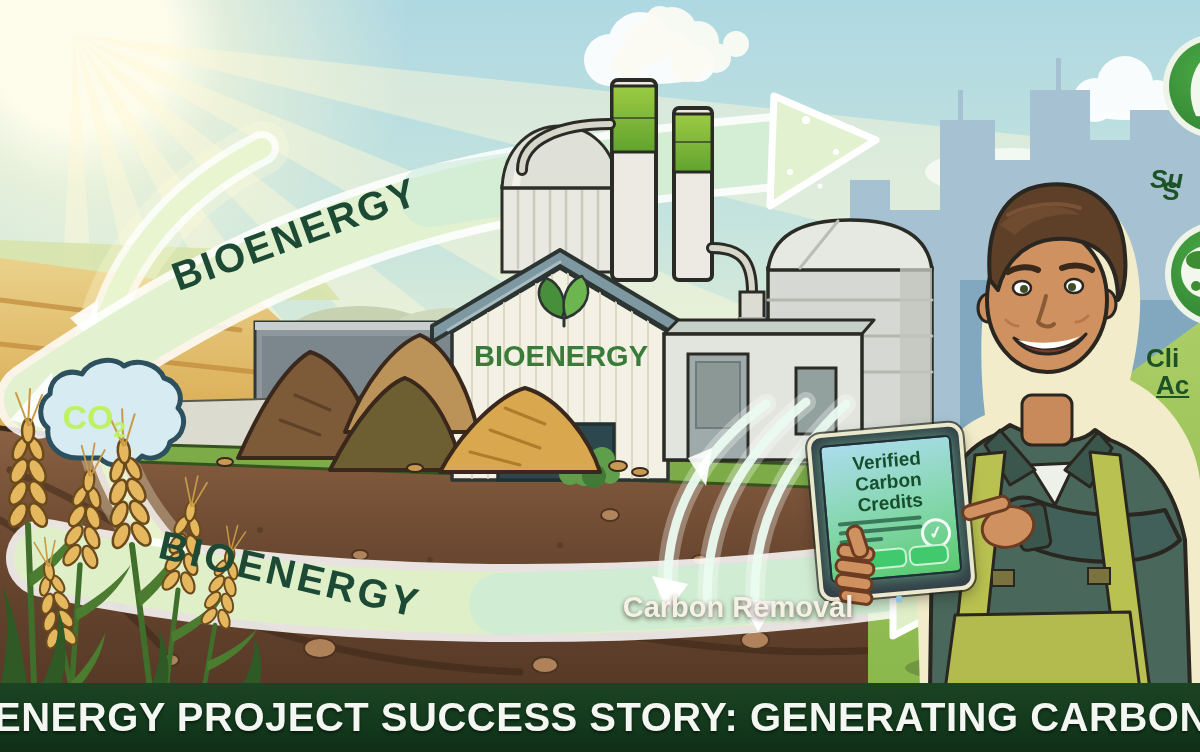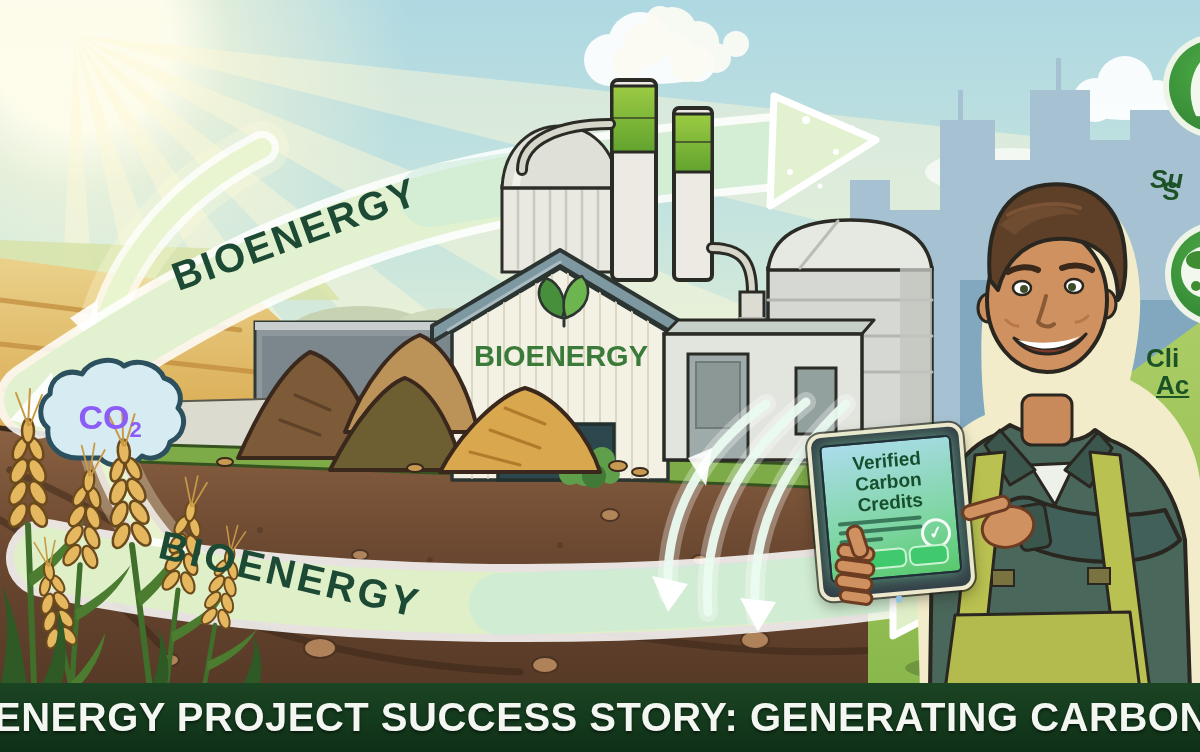--- a/index.html
+++ b/index.html
@@ -9,21 +9,21 @@
   
   .sky{background:linear-gradient(180deg,#aed8e2 0%,#c6e4de 30%,#e3efd6 55%,#f6f1d6 78%,#efe9c8 100%);}
   .sun{background:radial-gradient(circle at 80px 40px,rgba(255,253,236,.98) 0 90px,rgba(255,250,216,.6) 150px,rgba(255,250,216,0) 330px);}
   svg{position:absolute;left:0;top:0;}
   svg path,svg polygon{stroke-linejoin:round;stroke-linecap:round;}
   
   .txt{position:absolute;z-index:30;}
   .arrow-label{font-weight:800;color:#1c4a34;text-align:center;letter-spacing:2px;}
   .upper-arrow-label{left:130px;top:212px;width:330px;font-size:40px;transform:rotate(-20deg);}
   .lower-arrow-label{left:120px;top:552px;width:340px;font-size:40px;transform:rotate(13deg);letter-spacing:3px;}
-  .co2-label{left:60px;top:398px;width:100px;text-align:center;font-weight:800;font-size:34px;color:#8b5cf6;}
+  .co2-label{left:44px;top:398px;width:100px;text-align:center;font-weight:800;font-size:34px;color:#bef264;}
   .co2-label sub{font-size:22px;}
   .sign-label{left:468px;top:340px;width:186px;text-align:center;font-weight:800;font-size:29px;color:#3a7b39;}
   .storage-caption{left:583px;top:590px;width:310px;text-align:center;font-weight:700;font-size:29px;
      color:#f5f1e6;line-height:34px;text-shadow:0 2px 5px rgba(40,25,10,.65);}
   .badge-label{font-weight:800;font-size:26px;color:#1b5226;}
   
   .tablet{position:absolute;left:813px;top:428px;width:148px;height:160px;z-index:20;
     transform:rotate(-5deg);background:#333f47;border:4px solid #efe9cf;border-radius:14px;
     box-shadow:0 0 0 2px rgba(40,40,30,.7),0 6px 14px rgba(30,30,20,.35);}
   .screen{position:absolute;left:8px;top:8px;right:8px;bottom:14px;border-radius:6px;
@@ -494,20 +494,21 @@
       <ellipse cx="1008" cy="527" rx="26" ry="20" fill="#cf9160" stroke="#6b3c22" stroke-width="3" transform="rotate(-14 1008 527)"></ellipse>
       <rect x="962" y="501" width="48" height="14" rx="7" fill="#cf9160" stroke="#6b3c22" stroke-width="3" transform="rotate(-16 986 508)"></rect>
     </g>
   </svg>
 
   <div class="txt arrow-label upper-arrow-label">BIOENERGY</div>
   <div class="txt arrow-label lower-arrow-label">BIOENERGY</div>
   <div class="txt co2-label"><span>CO</span><sub>2</sub></div>
   <div class="txt sign-label">BIOENERGY</div>
   <div class="txt storage-caption">
+    <div>Carbon Removal</div>
   </div>
   <div class="txt badge-label" style="left:1150px;top:164px;font-style:italic;">Su</div>
   <div class="txt badge-label" style="left:1162px;top:176px;">S</div>
   <div class="txt badge-label" style="left:1146px;top:343px;">Cli</div>
   <div class="txt badge-label" style="left:1156px;top:370px;text-decoration:underline;">Ac</div>
 
   <div class="banner">
     <span>ENERGY PROJECT SUCCESS STORY: GENERATING CARBON CREDITS</span>
   </div>
 </div>

